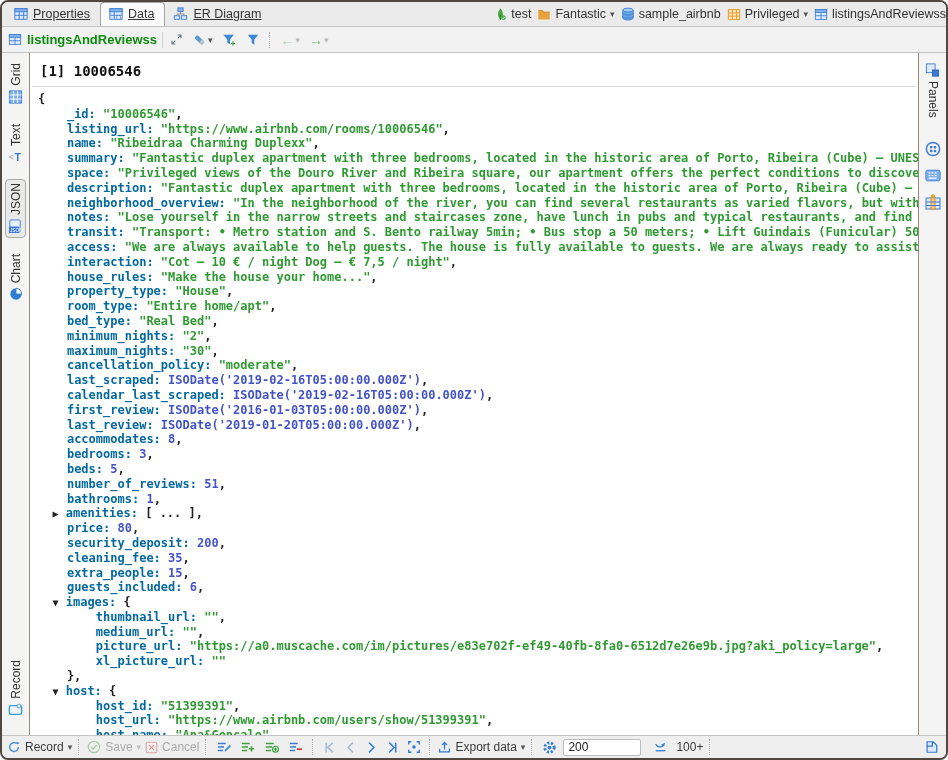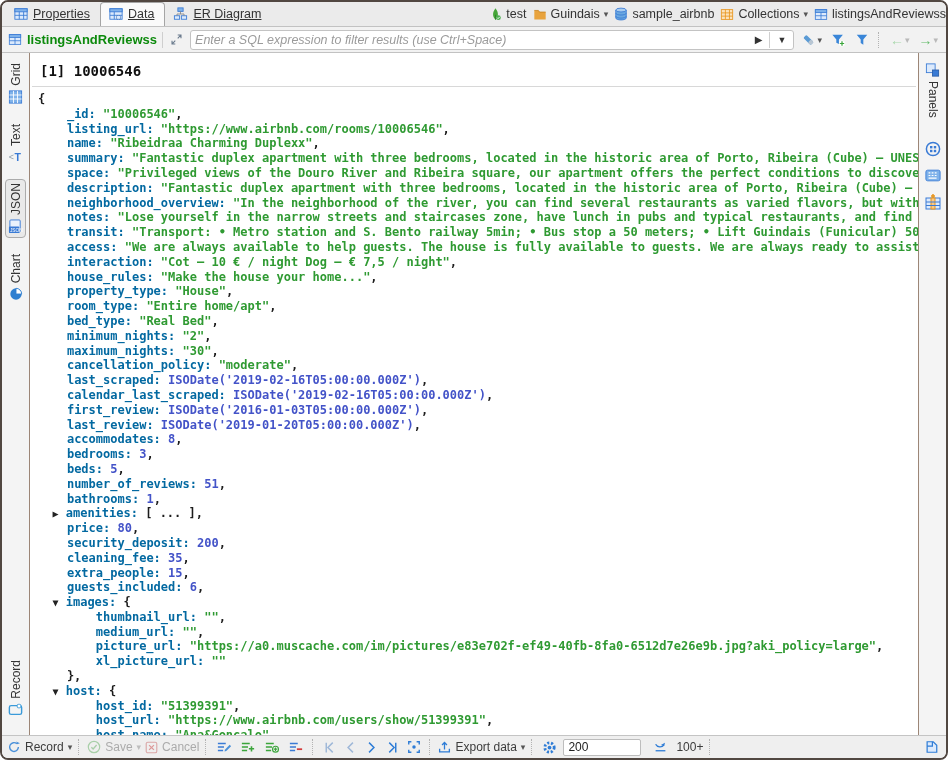--- a/index.html
+++ b/index.html
@@ -100,41 +100,41 @@
             <circle cx="11.5" cy="12.5" r="3" fill="#4caf50"></circle>
             <path d="M10 12.5l1.2 1.2 2-2.2" stroke="#fff" fill="none" stroke-width="1.1"></path>
           </svg>
         <span>test</span>
       </span>
       <span class="crumb">
         <svg class="svgi" width="14" height="13" viewBox="0 0 16 16">
             <path d="M1 3h5l1.5 2H15v9H1z" fill="#e8a33d"></path>
             <path d="M1 3h5l1.5 2H15" fill="none" stroke="#c78420"></path>
           </svg>
-        <span>Guindais</span>
+        <span>Fantastic</span>
         <span class="caret">▾</span>
       </span>
       <span class="crumb">
         <svg class="svgi" width="14" height="14" viewBox="0 0 16 16">
             <path d="M2 3.5v9c0 1.3 2.7 2.3 6 2.3s6-1 6-2.3v-9" fill="#6aa8e0"></path>
             <ellipse cx="8" cy="3.5" rx="6" ry="2.2" fill="#a9cdf0" stroke="#3a7bd5"></ellipse>
             <path d="M2 7c0 1.2 2.7 2.2 6 2.2S14 8.2 14 7M2 10.5c0 1.2 2.7 2.2 6 2.2s6-1 6-2.2" stroke="#3a7bd5" fill="none"></path>
             <path d="M2 3.5v9c0 1.3 2.7 2.3 6 2.3s6-1 6-2.3v-9" stroke="#3a7bd5" fill="none"></path>
           </svg>
         <span>sample_airbnb</span>
       </span>
       <span class="crumb">
         <svg class="svgi" width="14" height="13" viewBox="0 0 16 16">
             <rect x="1" y="2" width="14" height="12" fill="#fbe3bd" stroke="#e8941a"></rect>
             <line x1="6" y1="2" x2="6" y2="14" stroke="#e8941a"></line>
             <line x1="11" y1="2" x2="11" y2="14" stroke="#e8941a"></line>
             <line x1="1" y1="6" x2="15" y2="6" stroke="#e8941a"></line>
             <line x1="1" y1="10" x2="15" y2="10" stroke="#e8941a"></line>
           </svg>
-        <span>Collections</span>
+        <span>Privileged</span>
         <span class="caret">▾</span>
       </span>
       <span class="crumb">
         <svg class="svgi" width="14" height="13" viewBox="0 0 16 16">
             <rect x="1" y="2" width="14" height="12" fill="#dceafc" stroke="#3a7bd5"></rect>
             <rect x="1" y="2" width="14" height="3.5" fill="#7fb2ea" stroke="#3a7bd5"></rect>
             <line x1="8" y1="5.5" x2="8" y2="14" stroke="#3a7bd5"></line>
             <line x1="1" y1="9.5" x2="15" y2="9.5" stroke="#3a7bd5"></line>
           </svg>
         <span>listingsAndReviewss</span>
@@ -149,26 +149,20 @@
         <line x1="8" y1="5.5" x2="8" y2="14" stroke="#3a7bd5"></line>
         <line x1="1" y1="9.5" x2="15" y2="9.5" stroke="#3a7bd5"></line>
       </svg>
     <span class="table-name">listingsAndReviewss</span>
     <span class="vsep"></span>
     <button class="icon-btn">
       <svg class="svgi" width="13" height="13" viewBox="0 0 16 16">
           <path d="M9.5 2.5h4v4M13 3l-3.5 3.5M6.5 13.5h-4v-4M3 13l3.5-3.5" stroke="#6b7b8d" fill="none" stroke-width="1.4"></path>
         </svg>
     </button>
-    <div class="filter-box">
-      <input class="filter-input" type="text" placeholder="Enter a SQL expression to filter results (use Ctrl+Space)" style="">
-      <span class="mini-btn" style="font-size:10px;">▶</span>
-      <span class="vsep"></span>
-      <span class="mini-btn caret">▼</span>
-    </div>
     <button class="icon-btn">
       <svg class="svgi" width="15" height="14" viewBox="0 0 16 16">
           <g transform="rotate(45 8 8)">
             <rect x="2" y="5.5" width="12" height="5" rx="1.5" fill="#5b9bd5"></rect>
             <rect x="9.5" y="5.5" width="4.5" height="5" rx="1.5" fill="#b9c6d2"></rect>
           </g>
         </svg>
       <span class="caret">▾</span>
     </button>
     <button class="icon-btn">

